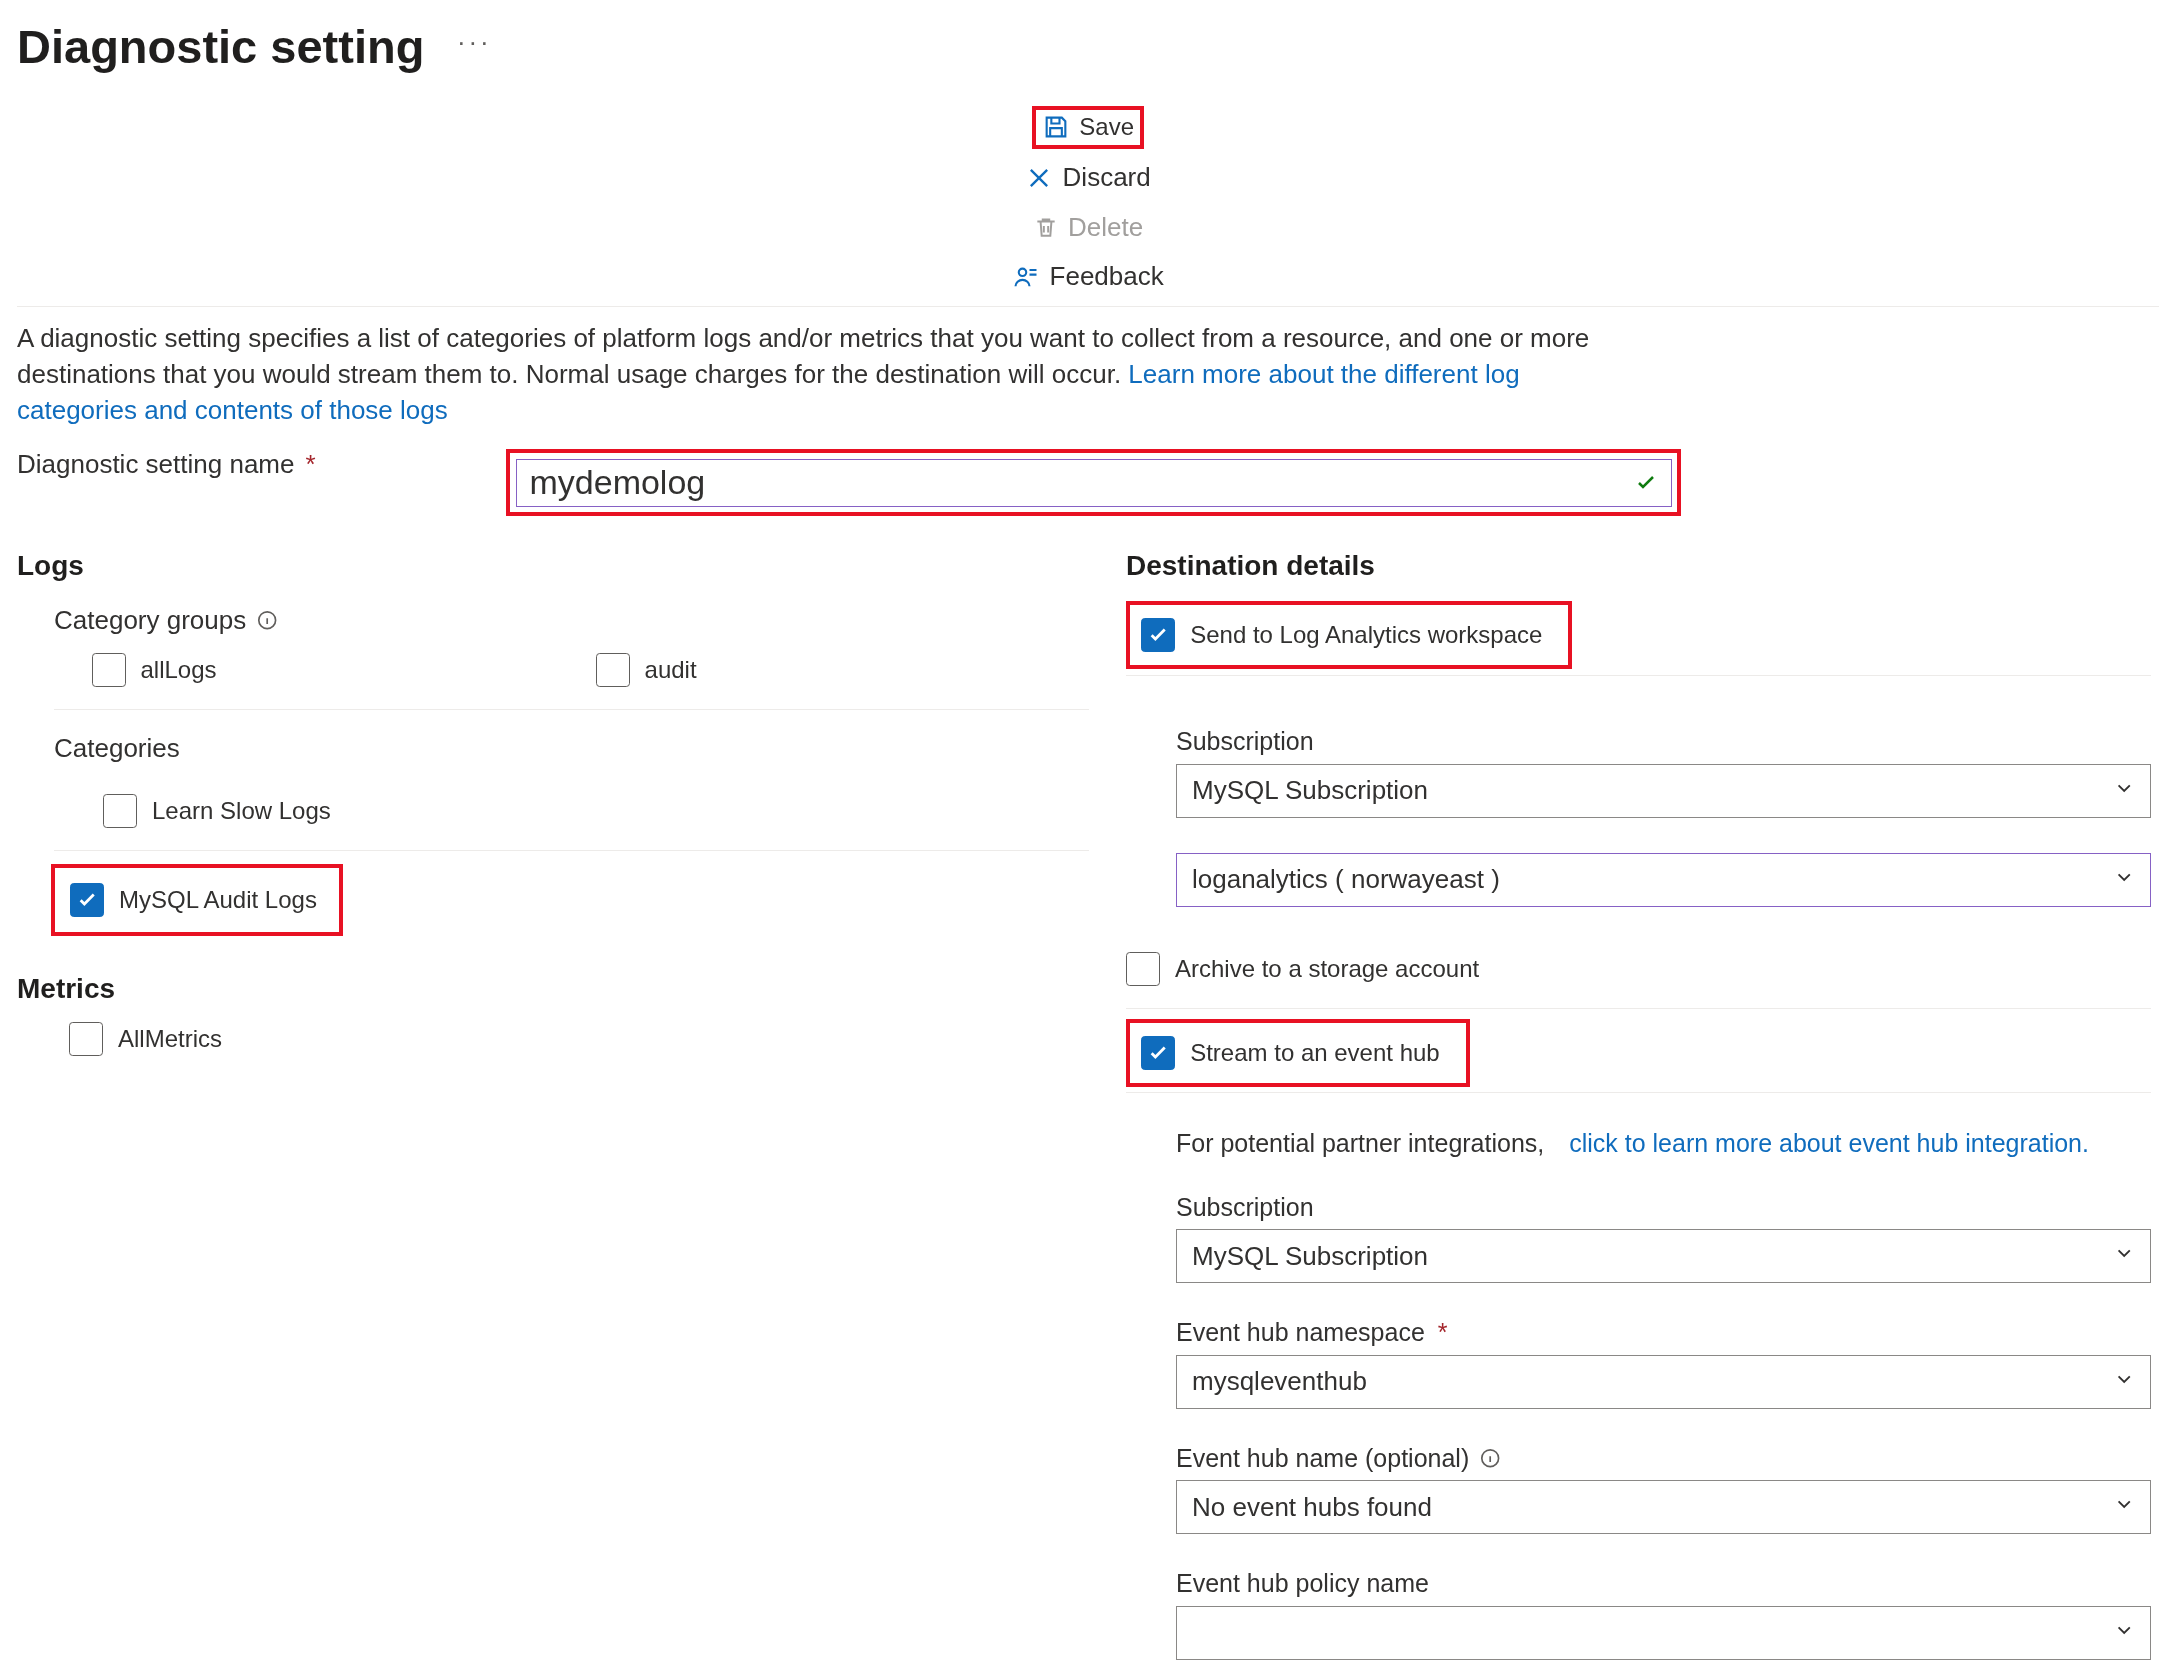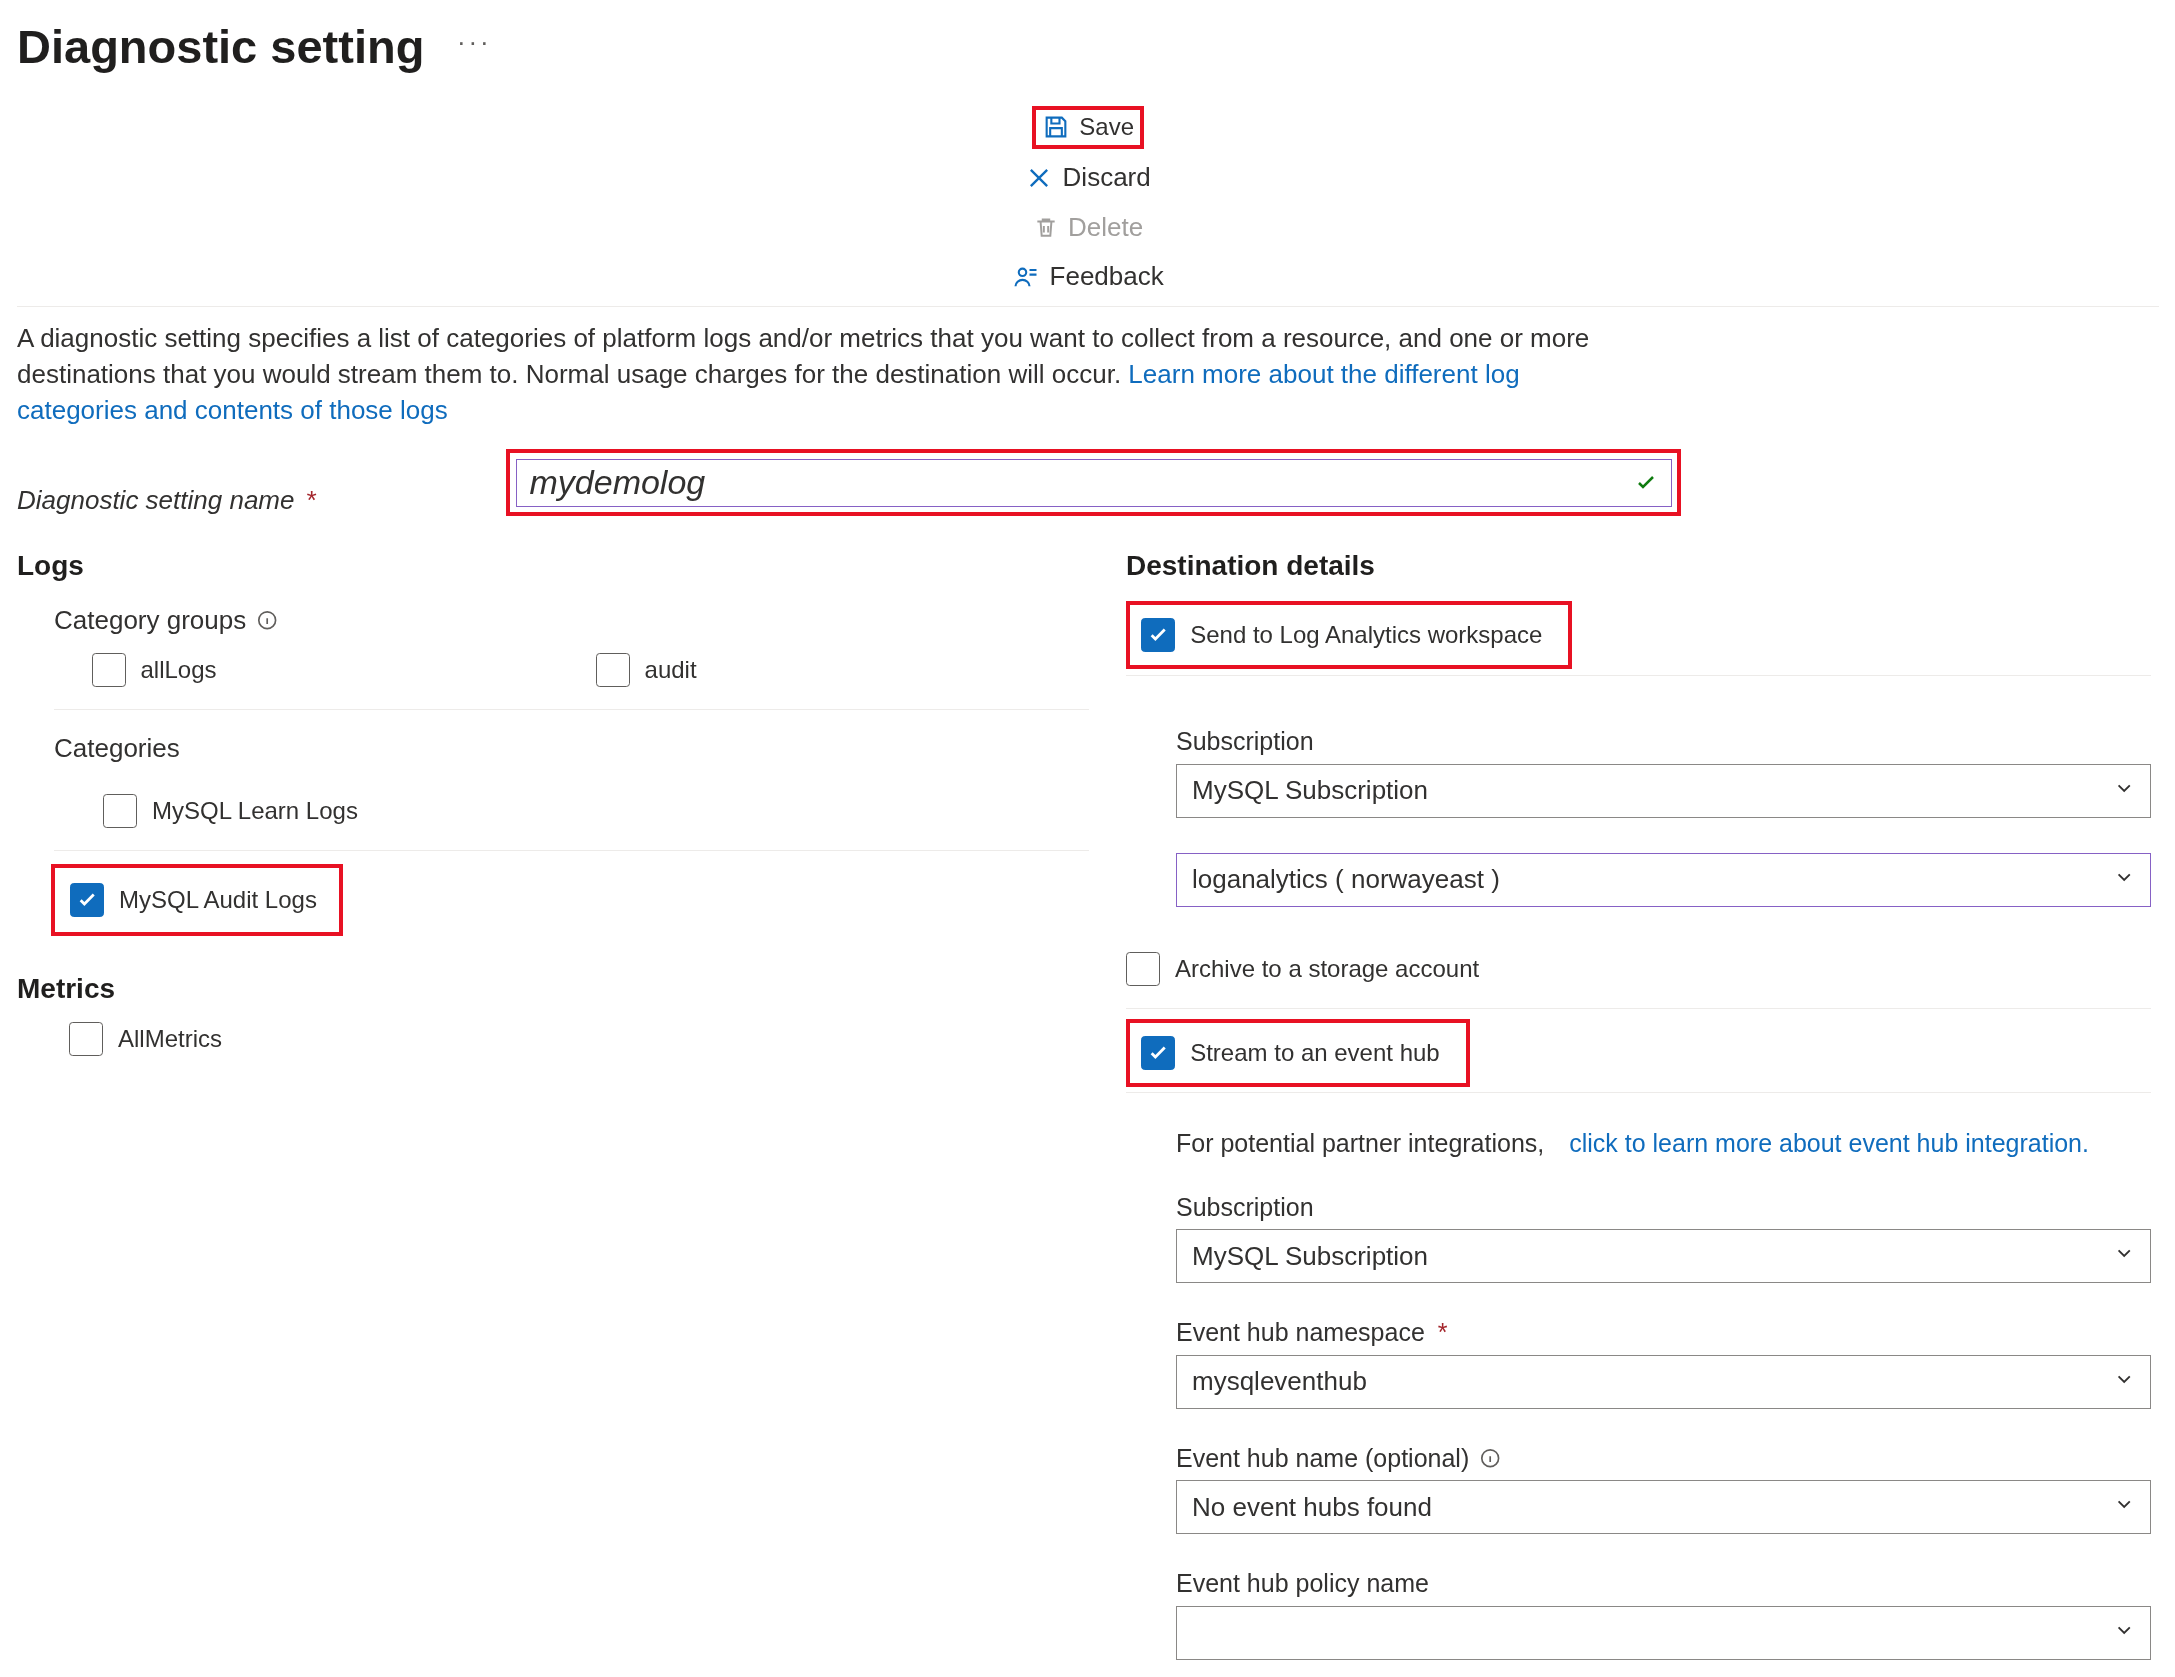--- a/index.html
+++ b/index.html
@@ -53,23 +53,22 @@
       margin-top: 13px;
       font-size: 26px;
       line-height: 1.4;
       color: #323130;
       max-width: 1603px;
     }
     .intro a { color: #0f6cbd; text-decoration:none; }
     .form-row {
       margin-top: 20.5px;
       display: flex;
-      align-items: flex-end;
+      align-items: flex-start;
       gap: 22.4px;
-      font-style: italic;
     }
     .label { font-size: 26px; color:#323130; }
     .req { color:#a4262c; margin-left:3.7px; }
     .name-redbox {
       padding: 5.6px;
       flex: 0 0 auto;
       margin-left: 168px;
     }
     .txt-input {
       width: 1156px;
@@ -225,21 +224,21 @@
 
     <div class="divider"></div>
 
     <div class="subtitle indent">
       <span>Categories</span>
     </div>
 
     <div class="sublist">
       <div class="cb-row indent" style="padding-left:86px;">
         <span class="cb"></span>
-        <span>MySQL Learn Logs</span>
+        <span>Learn Slow Logs</span>
       </div>
       <div class="divider"></div>
 
       <span class="red-box audit-redbox">
         <div class="cb-row" style="padding:9.3px 0;">
           <span class="cb checked">
             <svg width="22.4" height="22.4" viewBox="0 0 24 24" fill="none" stroke="#fff" stroke-width="3">
                 <path d="M5 12l4 4 10-10"></path>
               </svg>
           </span>

